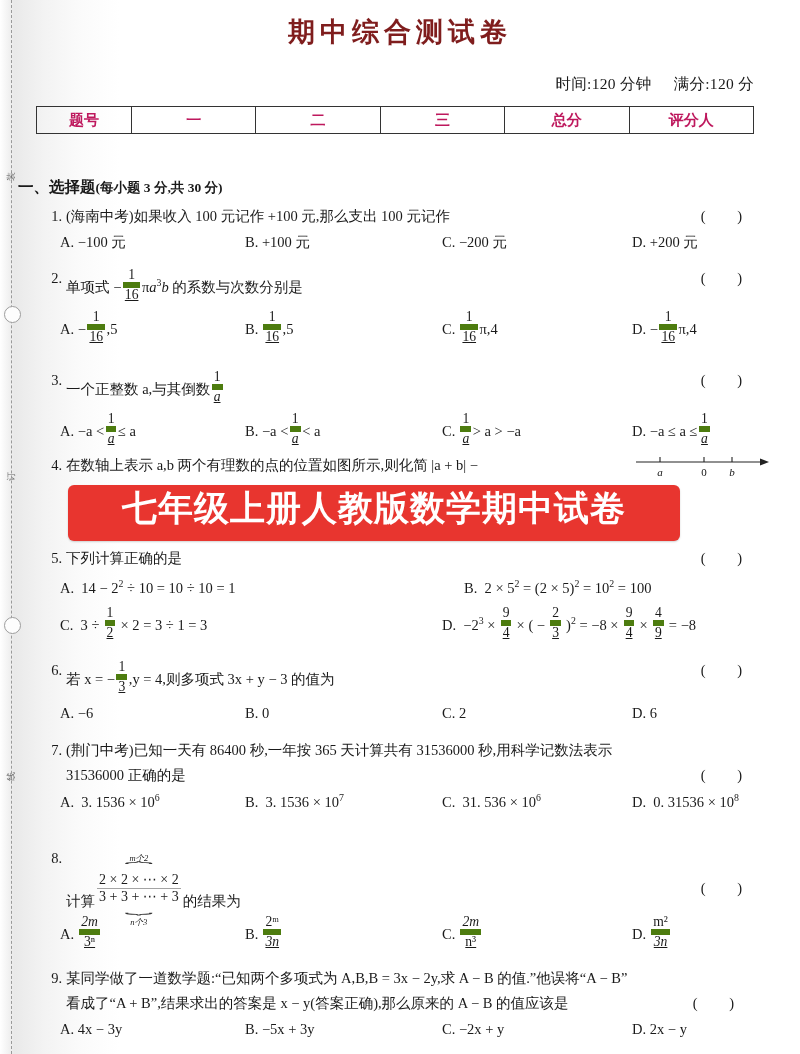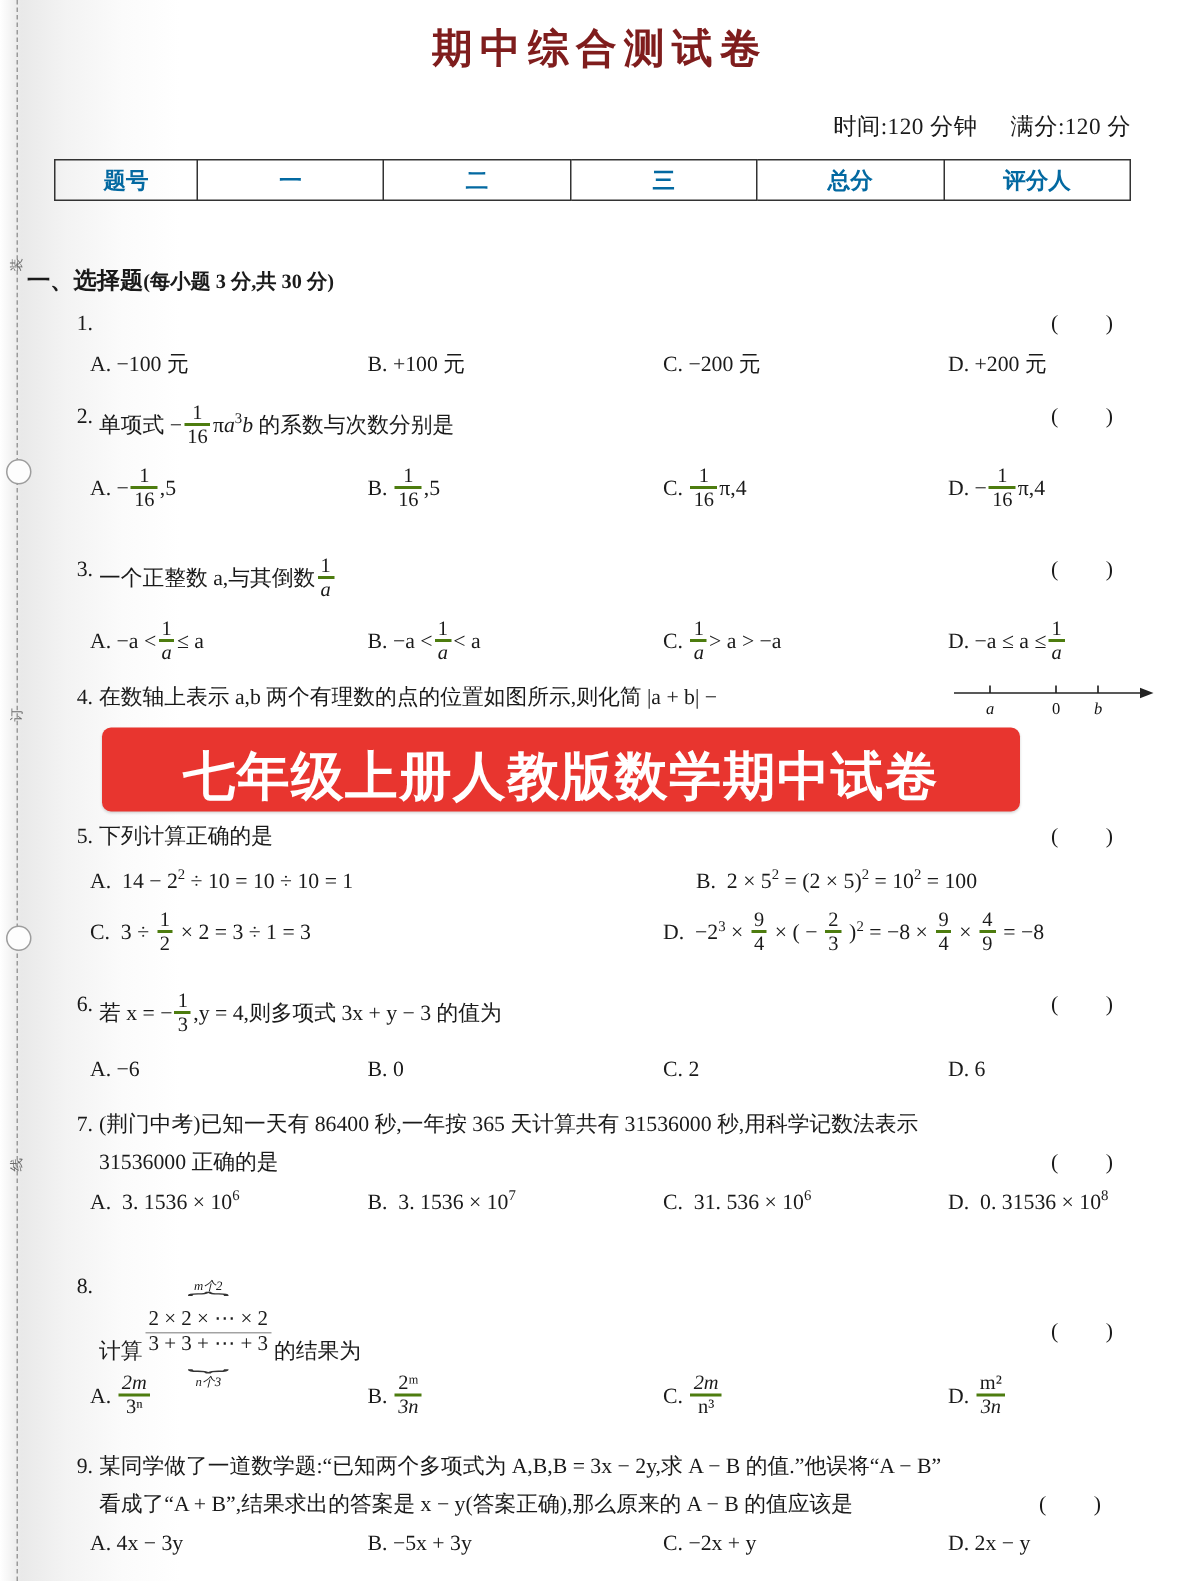--- a/index.html
+++ b/index.html
@@ -83,21 +83,21 @@
     border-collapse: collapse;
     table-layout: fixed;
   }
   #score-table td {
     border: 1px solid #333;
     height: 24px;
     text-align: center;
     vertical-align: middle;
     font-size: 15px;
     font-weight: 600;
-    color: #0369a1;
+    color: #be185d;
   }
   #score-table td.blank { font-weight: normal; }
   #score-table col.c-label { width: 95px; }
 
   
   #section-1 {
     position: absolute;
     left: 18px; top: 177px;
     font-size: 15.5px;
     font-weight: bold;
@@ -147,21 +147,21 @@
   
   .frac {
     display: inline-block;
     vertical-align: -0.52em;
     text-align: center;
     line-height: 1.05;
     font-size: 0.94em;
     margin: 0 1.5px;
   }
   .frac .n { display: block; padding: 0 2px; }
-  .frac .d { display: block; padding: 0 2px; border-top: 2px solid #4d7c0f; }
+  .frac .d { display: block; padding: 0 2px; border-top: 6px solid #4d7c0f; text-decoration: underline; }
   .it { font-style: italic; }
   sup.spn { font-size: 0.68em; vertical-align: super; }
 
   
   #numline {
     position: absolute;
     left: 632px; top: 448px;
     width: 138px; height: 34px;
   }
 
@@ -187,21 +187,21 @@
   .bracefrac .d2 { display:block; font-size: 14px; padding: 0 2px; border-top: 1px solid #a3a3a3; }
 
   
   #banner {
     position: absolute;
     left: 68px; top: 485px;
     width: 612px; height: 56px;
     background: #e8352f;
     border-radius: 6px;
     display: flex;
-    align-items: flex-end;
+    align-items: flex-start;
     justify-content: center;
     box-shadow: 0 1px 2px rgba(0,0,0,0.18);
   }
   #banner-text {
     color: #ffffff;
     font-family: "DejaVu Sans", "Liberation Sans", sans-serif;
     font-weight: bold;
     font-size: 35px;
     letter-spacing: 1px;
     white-space: nowrap;
@@ -246,20 +246,21 @@
       </tr>
     </tbody>
   </table>
 
   <div id="section-1">
     <span>一、选择题</span><span class="small">(每小题 3 分,共 30 分)</span>
   </div>
 
   <div class="q" style="top:206px;">
     <span class="num">1.</span>
+    <span class="body">(海南中考)如果收入 100 元记作 +100 元,那么支出 100 元记作</span>
     <span class="paren">( )</span>
   </div>
   <div class="opts" style="top:233px;">
     <span class="o oA">A. −100 元</span>
     <span class="o oB">B. +100 元</span>
     <span class="o oC">C. −200 元</span>
     <span class="o oD">D. +200 元</span>
   </div>
 
   <div class="q" style="top:268px;">

